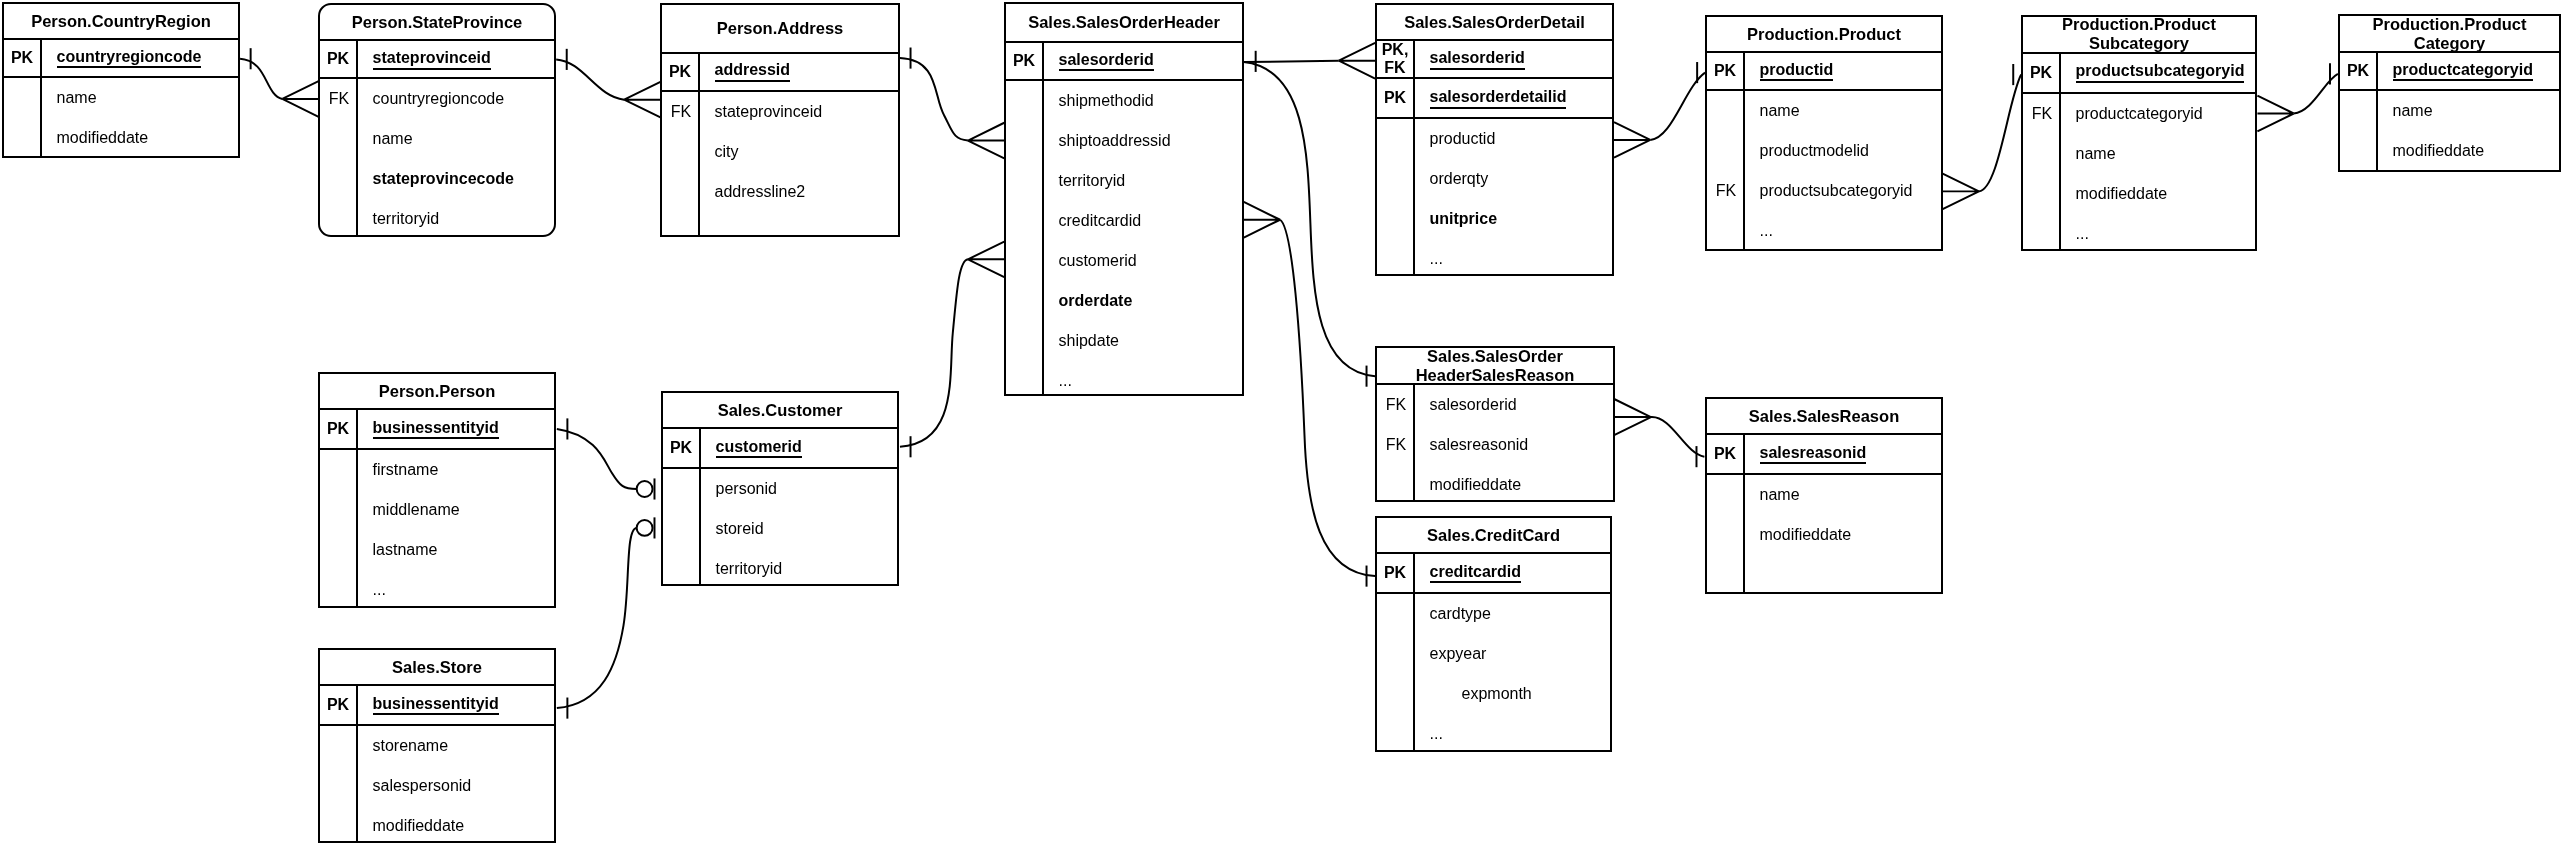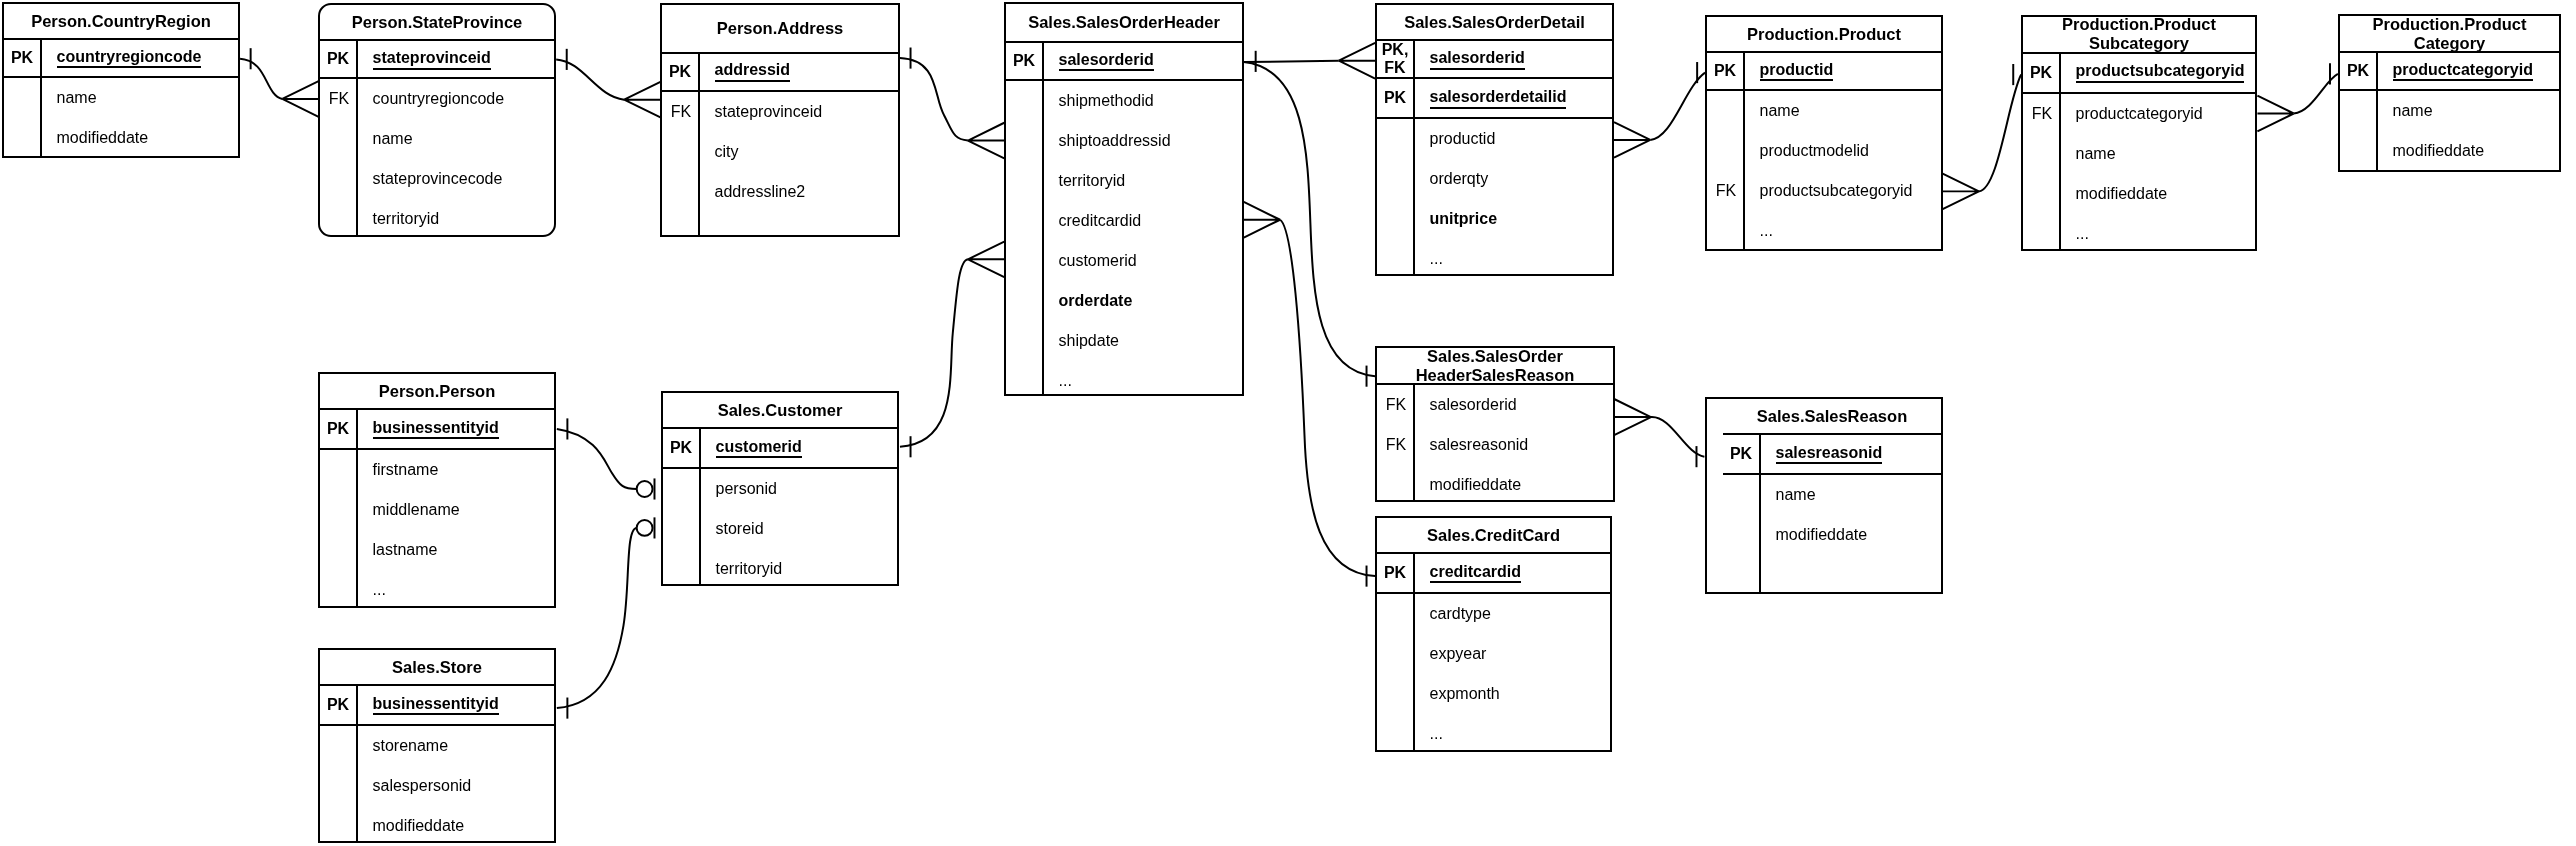--- a/index.html
+++ b/index.html
@@ -133,21 +133,21 @@
       <div class="e-attrs">
         <div class="coldiv"></div>
         <div class="e-attrrow" style="height: 40px;">
           <div class="akey">FK</div>
           <div class="aname">countryregioncode</div>
         </div>
         <div class="e-attrrow" style="height: 40px;">
           <div class="akey"></div>
           <div class="aname">name</div>
         </div>
-        <div class="e-attrrow" style="height: 40px;">
+        <div class="e-attrrow" style="height: 40px; font-weight: bold;">
           <div class="akey"></div>
           <div class="aname">stateprovincecode</div>
         </div>
         <div class="e-attrrow" style="height: 40px;">
           <div class="akey"></div>
           <div class="aname">territoryid</div>
         </div>
       </div>
     </div>
     <div class="entity" style="left: 660px; top: 2.6px; width: 240px; height: 234px;">
@@ -463,21 +463,21 @@
         <div class="e-attrrow" style="height: 40px;">
           <div class="akey">FK</div>
           <div class="aname">salesreasonid</div>
         </div>
         <div class="e-attrrow" style="height: 40px;">
           <div class="akey"></div>
           <div class="aname">modifieddate</div>
         </div>
       </div>
     </div>
-    <div class="entity" style="left: 1705px; top: 397px; width: 238px; height: 197px; padding-left: 16px;">
+    <div class="entity" style="left: 1705px; top: 397px; width: 238px; height: 197px;">
       <div class="e-title" style="height: 36px;">
         <div>Sales.SalesReason</div>
       </div>
       <div class="e-keyrow" style="height: 40px;">
         <div class="e-keycell kbold">
           <div>PK</div>
         </div>
         <div class="e-namecell">
           <span class="pkname">salesreasonid</span>
         </div>
@@ -509,21 +509,21 @@
       <div class="e-attrs">
         <div class="coldiv"></div>
         <div class="e-attrrow" style="height: 40px;">
           <div class="akey"></div>
           <div class="aname">cardtype</div>
         </div>
         <div class="e-attrrow" style="height: 40px;">
           <div class="akey"></div>
           <div class="aname">expyear</div>
         </div>
-        <div class="e-attrrow" style="height: 40px;">
+        <div class="e-attrrow" style="height: 40px; padding-left: 32px;">
           <div class="akey"></div>
           <div class="aname">expmonth</div>
         </div>
         <div class="e-attrrow" style="height: 40px;">
           <div class="akey"></div>
           <div class="aname">...</div>
         </div>
       </div>
     </div>
   </div>

